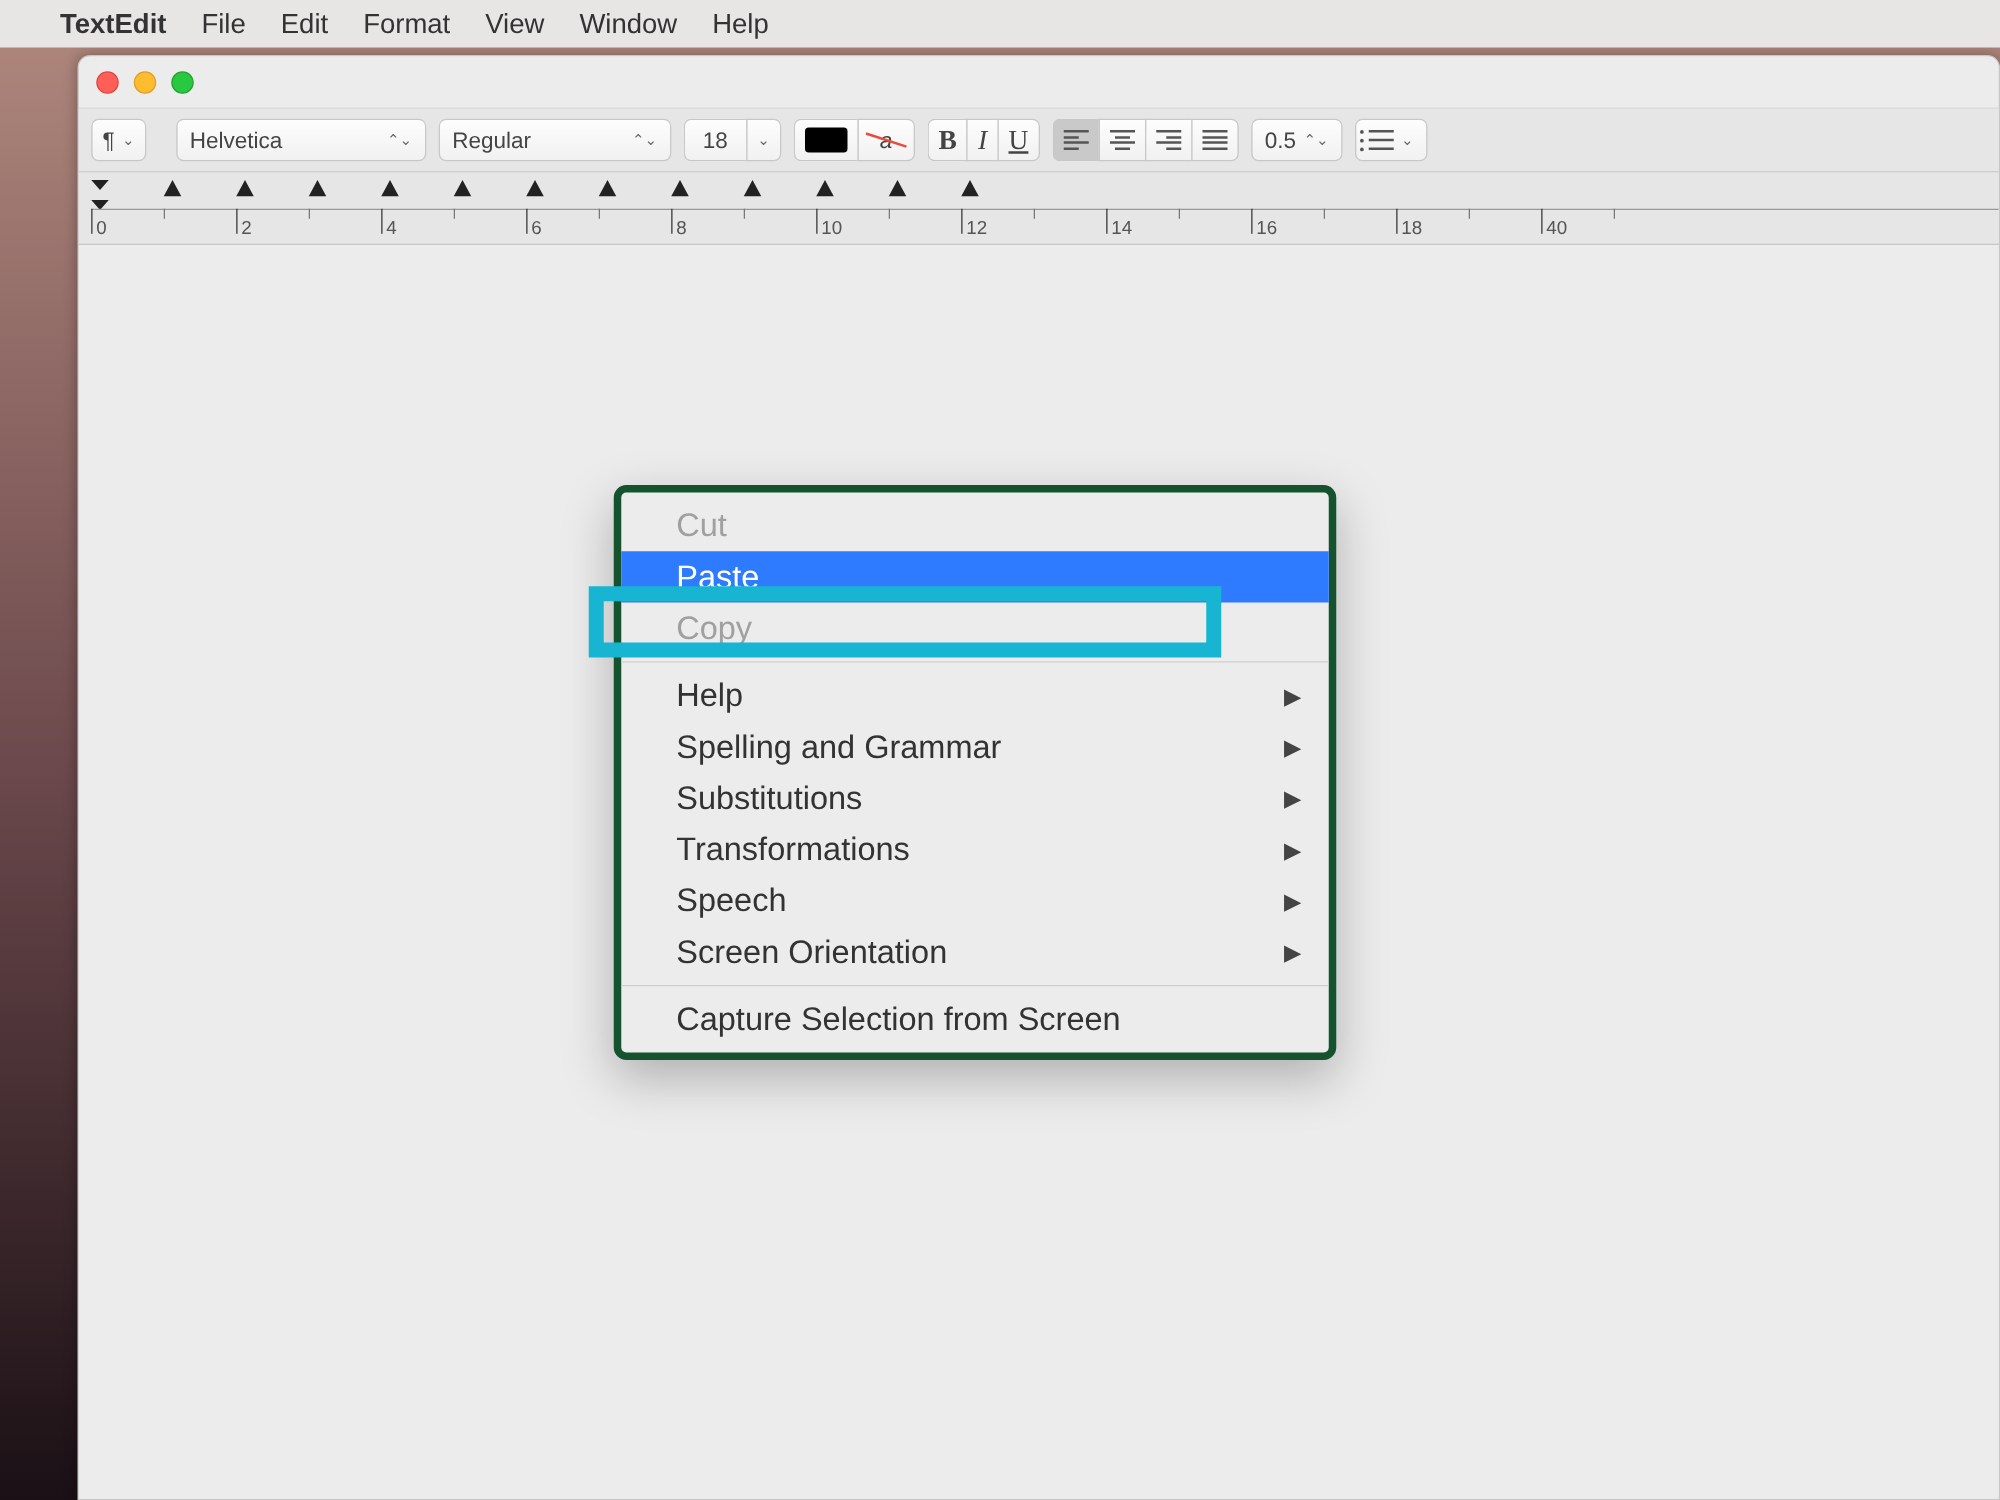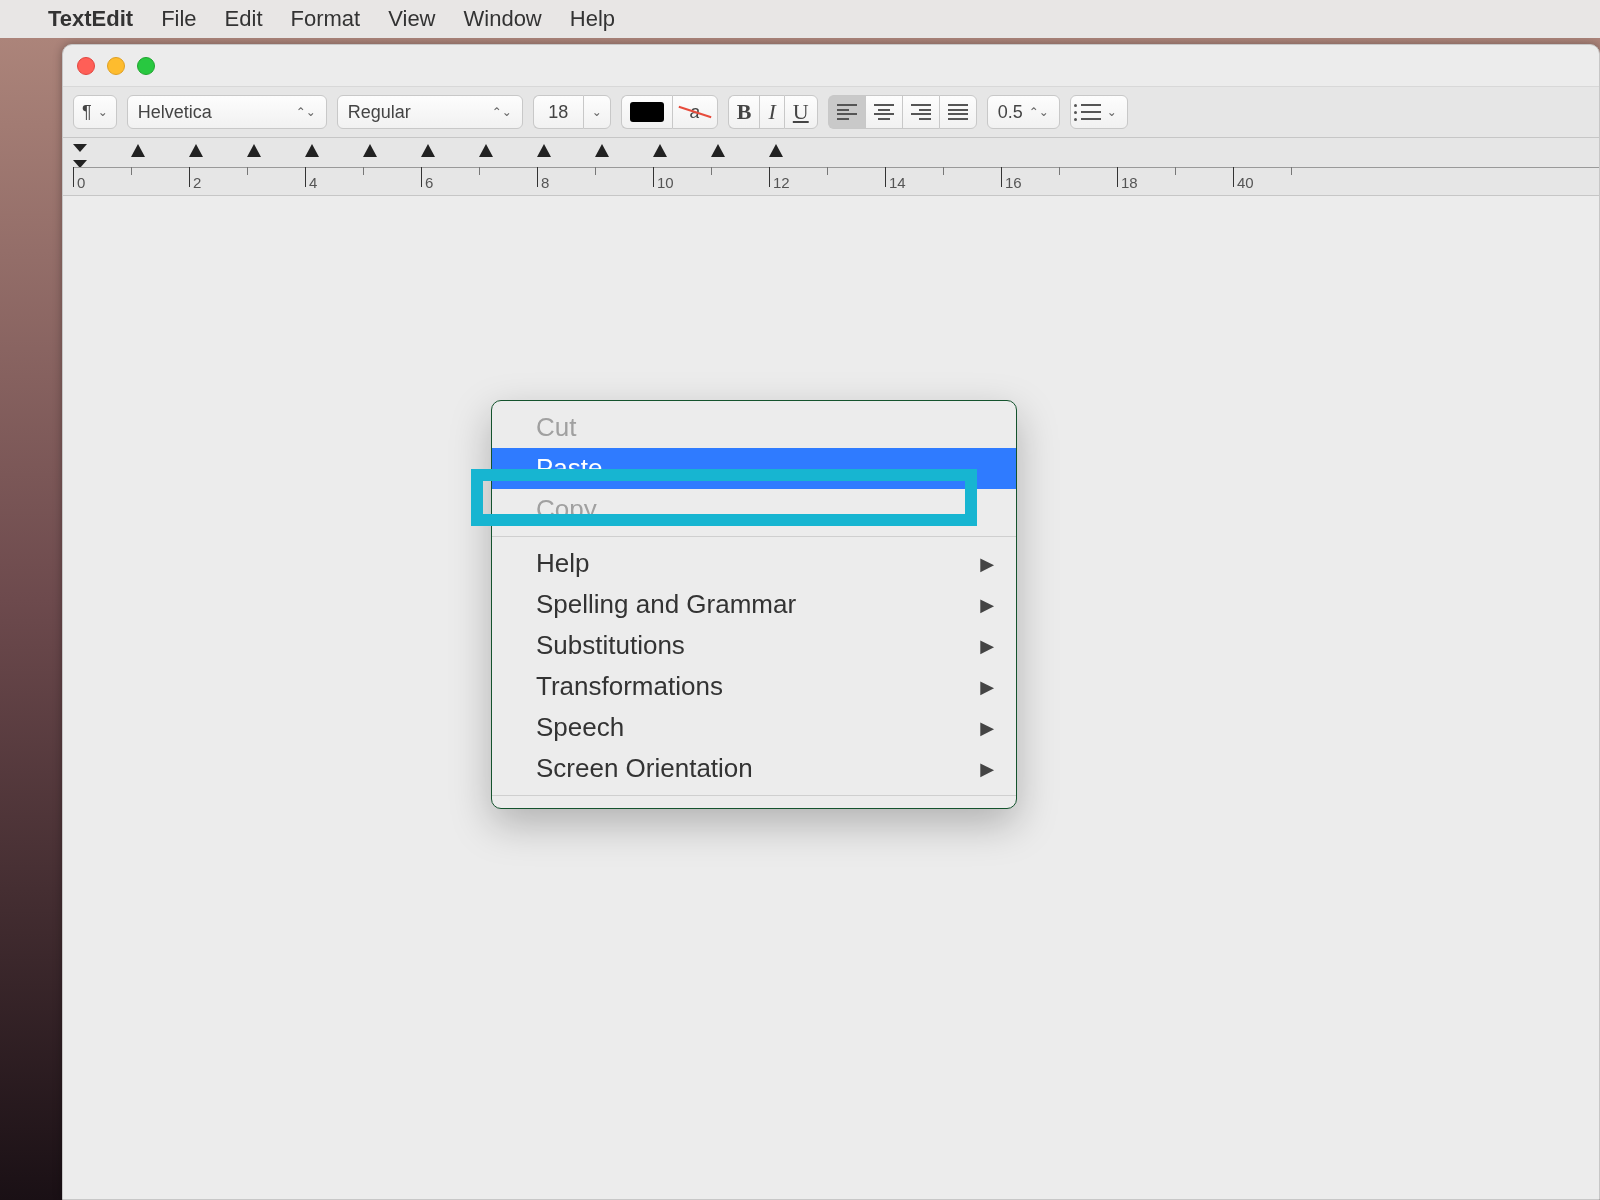--- a/index.html
+++ b/index.html
@@ -204,24 +204,24 @@
   .document {
     flex:1;
     background:#ececec;
     position:relative;
   }
 
   
   .context-menu {
     position:absolute;
     left: 491px;
-    top: 400px;
-    width: 526px;
+    top: 388px;
+    width: 578px;
     background: #ececec;
-    border:1px solid #14532d;
+    border:6px solid #14532d;
     border-radius:10px;
     box-shadow: 0 15px 40px rgba(0,0,0,0.25);
     padding: 6px 0;
     font-size: 26px;
     z-index: 50;
   }
   .cm-item {
     padding: 5px 22px 5px 44px;
     color:#333;
     display:flex;
@@ -270,21 +270,21 @@
       <span class="zoom"></span>
     </div>
   </div>
 
   <div class="toolbar">
     <div class="ctrl small">
       <span>¶</span>
       <span class="chev">⌄</span>
     </div>
 
-    <div class="ctrl" style="width:200px; justify-content:space-between;">
+    <div class="ctrl" style="width:200px; justify-content:space-between;margin-left:14px;">
       <span>Helvetica</span>
       <span class="chev">⌃⌄</span>
     </div>
 
     <div class="ctrl" style="width:186px; justify-content:space-between;">
       <span>Regular</span>
       <span class="chev">⌃⌄</span>
     </div>
 
     <div class="seg">
@@ -446,15 +446,18 @@
     </div>
     <div class="cm-item">
       <span>Speech</span>
       <span class="sub-arrow">▶</span>
     </div>
     <div class="cm-item">
       <span>Screen Orientation</span>
       <span class="sub-arrow">▶</span>
     </div>
     <div class="cm-sep"></div>
+    <div class="cm-item">
+      <span>Capture Selection from Screen</span>
+    </div>
   </div>
 
 <div class="paste-highlight" id="paste-highlight" style="left: 471px; top: 469px; width: 506px; height: 57px;"></div>
 
 </body></html>

